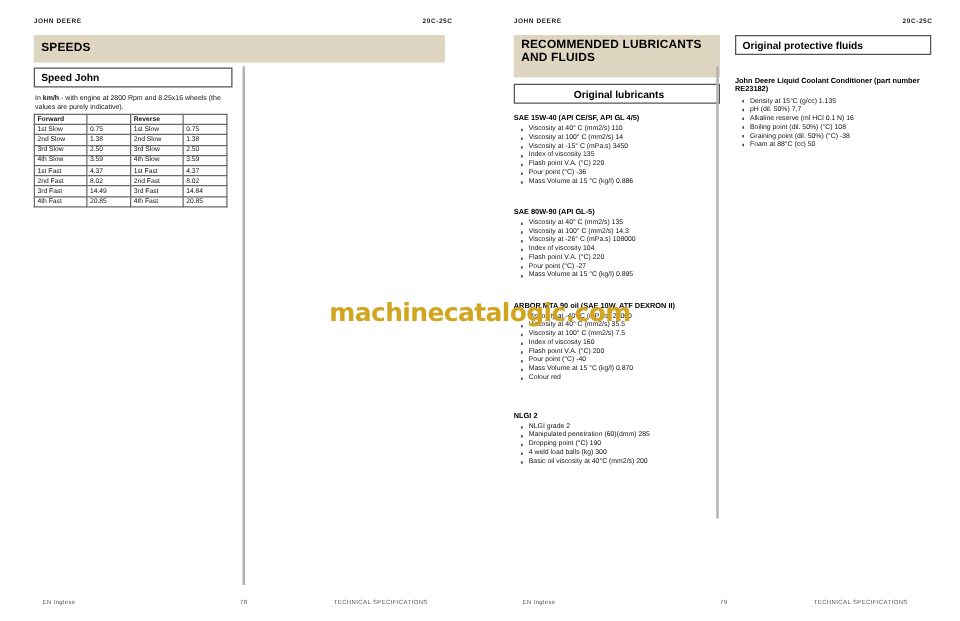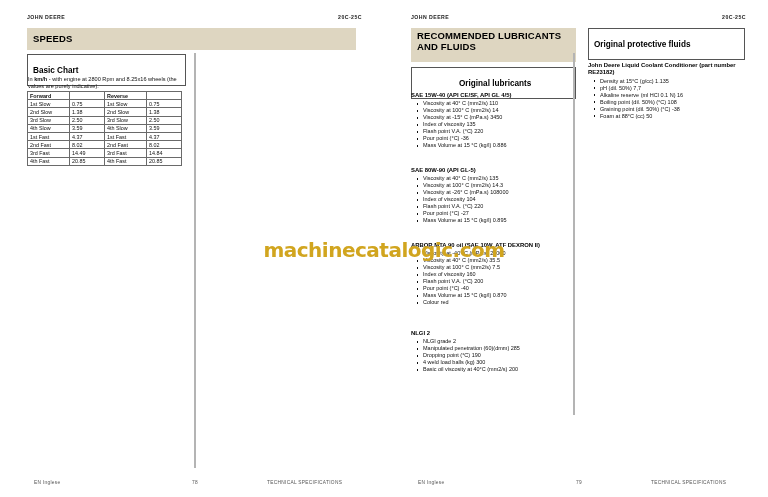--- a/index.html
+++ b/index.html
@@ -70,21 +70,21 @@
     height: 34px;
     align-items: flex-start;
     padding-top: 3px;
   }
 
   
   .boxtitle {
     position: absolute;
     box-sizing: border-box;
     border: 1px solid #555;
-    height: 32px;
+    height: 16px;
     display: flex;
     align-items: center;
     padding-left: 5px;
     font-size: 8.2px;
     font-weight: bold;
     color: #000;
     background: #fff;
   }
 
   
@@ -199,21 +199,21 @@
     <div class="runhead">
       <span>JOHN DEERE</span>
       <span>20C-25C</span>
     </div>
 
     <div class="band band-left">
       <span class="band-title">SPEEDS</span>
     </div>
 
     <div class="boxtitle" style="left:27px; top:54px; width:159px;">
-      <span>Basic Chart</span>
+      <span>Speed John</span>
     </div>
 
     <div class="para" style="left:28px; top:76px; width:158px;">
       <span>In </span><b>km/h</b><span> - with engine at 2800 Rpm and 8.25x16 wheels (the values are purely indicative).</span>
     </div>
 
     <table class="speeds" style="left:27px; top:91px;">
       <thead>
         <tr>
           <th class="col-a">Forward</th>

